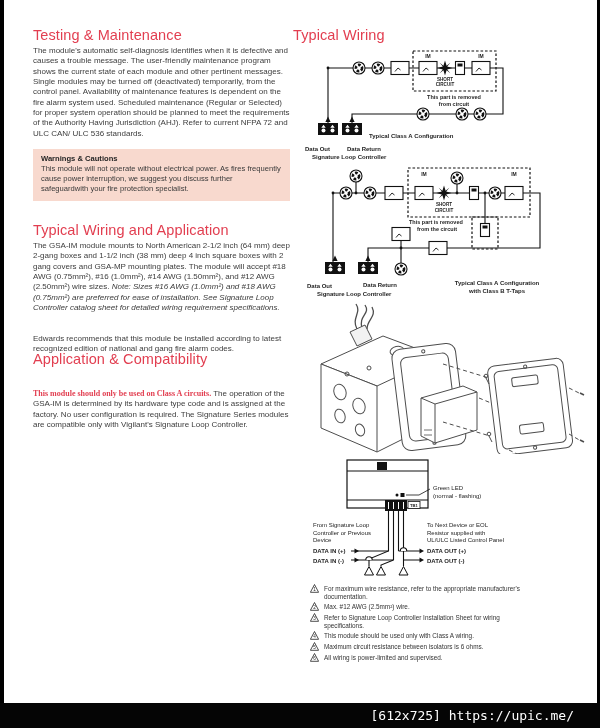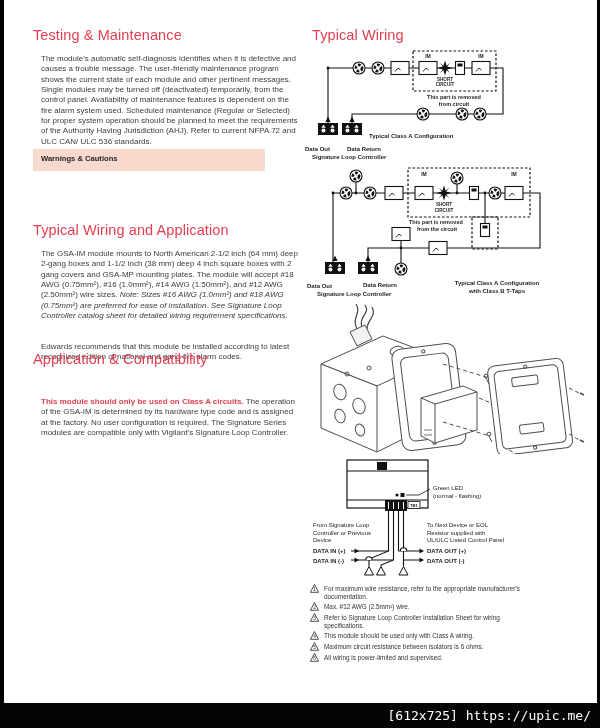--- a/index.html
+++ b/index.html
@@ -7,39 +7,39 @@
     width:600px;height:728px;position:relative;overflow:hidden;
     background:#ffffff;font-family:"Liberation Sans",sans-serif;
     -webkit-font-smoothing:antialiased;
   }
   .edge{position:absolute;top:0;height:728px;background:#000;}
   .edge.left{left:0;width:4px;}
   .edge.right{right:0;width:3px;}
   .bottom-bar{
     position:absolute;left:0;bottom:0;width:600px;height:25px;background:#050505;
     color:#fff;font-family:"DejaVu Sans Mono",monospace;font-size:13px;line-height:25px;
-    text-align:right;box-sizing:border-box;padding-right:9px;z-index:5;
+    text-align:right;box-sizing:border-box;padding-right:26px;z-index:5;
   }
   .col-left{position:absolute;left:33px;top:27px;width:257px;}
   .col-right{position:absolute;left:293px;top:27px;width:292px;}
   .col-left > *, .col-right > *{position:absolute;left:0;}
   h2.sec{
     margin:0;color:var(--accent,#e23e50);font-size:14.5px;font-weight:400;
     letter-spacing:0.1px;white-space:nowrap;
   }
   p.body{
-    margin:8px;font-size:8px;line-height:1.29;color:#3c3c3c;width:257px;
+    margin:0;font-size:8px;line-height:1.29;color:#3c3c3c;width:257px;
   }
   .warnbox{
-    width:232px;box-sizing:border-box;background:var(--warn-bg,#f8d9ce);
+    width:257px;box-sizing:border-box;background:var(--warn-bg,#f8d9ce);
     padding:5px 8px 7px 8px;color:#3a3a3a;
   }
   .warnbox .wtitle{font-size:7.6px;font-weight:bold;color:#262626;margin:0 0 1px 0;}
   .warnbox .wbody{font-size:7.6px;line-height:1.3;margin:0;}
-  .redlead{color:var(--accent,#e23e50);font-weight:bold;}
+  .redlead{color:var(--accent,#e23e50);font-weight:bold;font-family:Liberation Serif, serif;}
   svg.diag{display:block;}
   svg text{font-family:"Liberation Sans",sans-serif;fill:#242424;}
   .t6b{font-size:6px;font-weight:bold;}
   .t6{font-size:6px;}
   .t5b{font-size:5px;font-weight:bold;}
   .t46b{font-size:4.6px;font-weight:bold;}
   .t55b{font-size:5.5px;font-weight:bold;}
   .mid{text-anchor:middle;}
   .footnotes{list-style:none;margin:0;padding:0;left:17px;width:262px;}
   .footnotes li{display:flex;gap:5px;margin-bottom:3px;align-items:flex-start;}
@@ -89,32 +89,33 @@
 
 <div class="edge left"></div>
 <div class="edge right"></div>
 
 <div class="col-left">
   <h2 class="sec" style="top:0;text-align:right;">Testing &amp; Maintenance</h2>
   <p class="body" style="top:19px;">The module's automatic self-diagnosis identifies when it is defective and causes a trouble message. The user-friendly maintenance program shows the current state of each module and other pertinent messages. Single modules may be turned off (deactivated) temporarily, from the control panel. Availability of maintenance features is dependent on the fire alarm system used.  Scheduled maintenance (Regular or Selected) for proper system operation should be planned to meet the requirements of the Authority Having Jurisdiction (AHJ). Refer to current NFPA 72 and ULC CAN/ ULC 536 standards.</p>
 
   <div class="warnbox" style="top:122px;">
     <p class="wtitle">Warnings &amp; Cautions</p>
+    <p class="wbody">This module will not operate without electrical power. As fires frequently cause power interruption, we suggest you discuss further safeguardwith your fire protection specialist.</p>
   </div>
 
   <h2 class="sec" style="top:195px;">Typical Wiring and Application</h2>
   <p class="body" style="top:214px;"><span>The GSA-IM module mounts to North American 2-1/2 inch (64 mm) deep 2-gang boxes and 1-1/2 inch (38 mm) deep 4 inch square boxes with 2 gang covers and GSA-MP mounting plates. The module will accept #18 AWG (0.75mm²), #16 (1.0mm²), #14 AWG (1.50mm²), and #12 AWG (2.50mm²) wire sizes.  </span><i>Note: Sizes #16 AWG (1.0mm²) and #18 AWG (0.75mm²) are preferred for ease of installation. See Signature Loop Controller catalog sheet for detailed wiring requirement specifications.</i></p>
   <p class="body" style="top:307px;">Edwards recommends that this module be installed according to latest recognized edition of national and gang fire alarm codes.</p>
 
   <h2 class="sec" style="top:324px;">Application &amp; Compatibility</h2>
   <p class="body" style="top:362px;"><span class="redlead">This module should only be used on Class A circuits.</span><span> The operation of the GSA-IM is determined by its hardware type code and is assigned at the factory. No user configuration is required. The Signature Series modules are compatible only with Vigilant's Signature Loop Controller.</span></p>
 </div>
 
 <div class="col-right">
-  <h2 class="sec" style="top:0;margin-left:19px;">Typical Wiring</h2>
+  <h2 class="sec" style="top:0;">Typical Wiring</h2>
 
   <svg class="diag" style="top:21px;" width="292" height="118" viewBox="0 0 292 118">
     <g stroke="#111" stroke-width="1.1" fill="none">
       <path d="M35,20 H210 V66 H59 V75 M35,20 V75"></path>
     </g>
     <circle cx="35" cy="20" r="1.4" fill="#111"></circle>
     <use href="#det" x="66" y="20"></use>
     <use href="#det" x="85" y="20"></use>
     <use href="#mod" x="107" y="20"></use>
     <rect x="120" y="3" width="83" height="40" fill="none" stroke="#111" stroke-width="1.2" stroke-dasharray="2.6,1.9"></rect>

